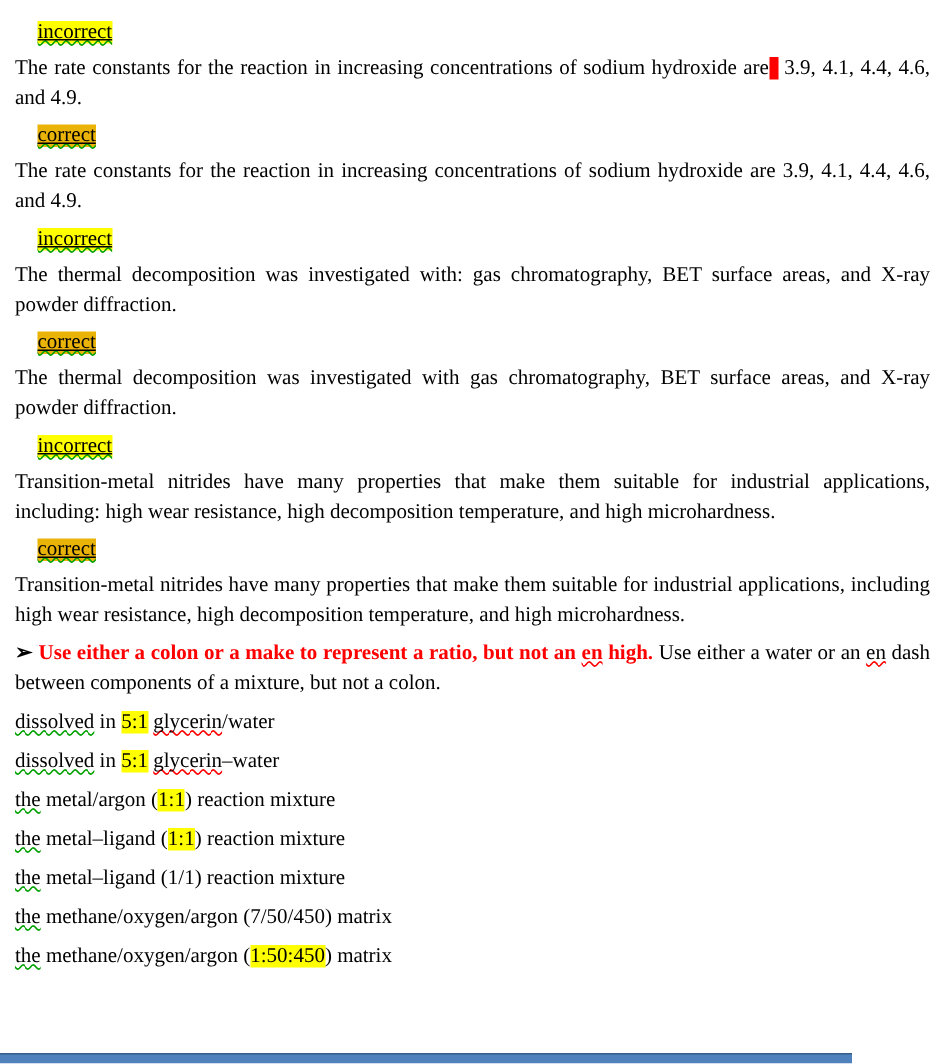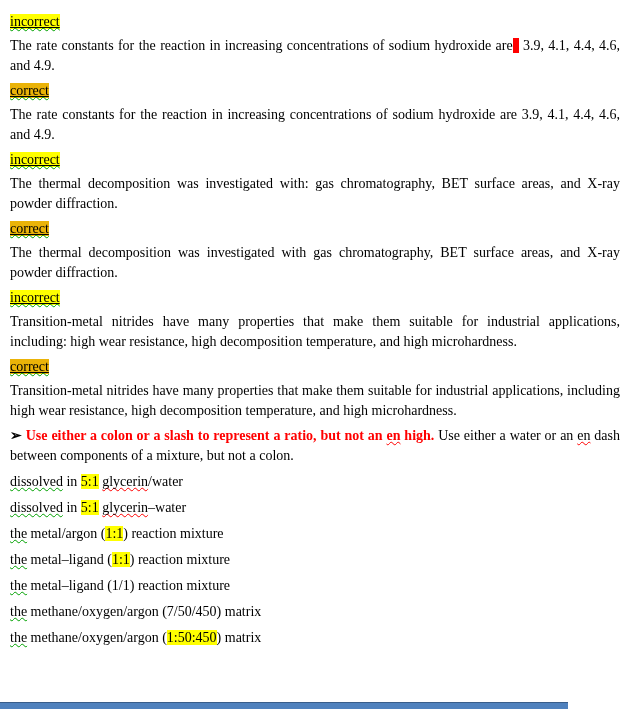--- a/index.html
+++ b/index.html
@@ -8,21 +8,21 @@
     font-family:"Liberation Serif","DejaVu Serif",serif;
     font-size:14px;color:#000;
   }
   .page{padding:7px 10px 0 10px;}
   p{margin:0;line-height:20px;}
   .just{text-align:justify;}
   .heading{margin-bottom:5px;}
   .red{color:#ff0000;font-weight:bold;}
   .bullet{color:#000;font-weight:bold;margin-right:4px;}
   .cn{font-weight:bold;font-size:15px;}
-  .label-line{margin-top:5px;}
+  .label-line{margin-top:5px;margin-left:15px;}
   .body-para{margin-top:4px;}
   .rule2-para{margin-top:5px;}
   .ratio{margin-top:6px;}
   .hl-y{background:#ffff00;}
   .hl-c{background:#eab308;}
   .wavy-g{text-decoration:underline wavy #00a000;text-decoration-thickness:1px;text-decoration-skip-ink:none;}
   .wavy-r{text-decoration:underline wavy #ff0000;text-decoration-thickness:1px;text-decoration-skip-ink:none;margin-top:44px;}
   .u{text-decoration:underline solid #000;text-decoration-thickness:1px;}
   .mark-red{background:#ff0000;color:#ff0000;padding:0 1px;}
   .bottom-bar{position:absolute;left:0;bottom:0;width:568px;height:6px;background:#4f81bd;border-top:1px solid #385d8a;}
@@ -44,21 +44,21 @@
 
   <p class="label-line"><span class="hl-c wavy-g"><span class="u">correct</span></span></p>
   <p class="body-para just"><span>The thermal decomposition was investigated with gas chromatography, BET surface areas, and X-ray powder diffraction.</span></p>
 
   <p class="label-line"><span class="hl-y wavy-g"><span class="u">incorrect</span></span></p>
   <p class="body-para just"><span>Transition-metal nitrides have many properties that make them suitable for industrial applications, including: high wear resistance, high decomposition temperature, and high microhardness.</span></p>
 
   <p class="label-line"><span class="hl-c wavy-g"><span class="u">correct</span></span></p>
   <p class="body-para just"><span>Transition-metal nitrides have many properties that make them suitable for industrial applications, including high wear resistance, high decomposition temperature, and high microhardness.</span></p>
 
-  <p class="rule2-para just"><span class="bullet">➢</span><span class="red">Use either a colon or a slash to represent a ratio, but not an </span><span class="red wavy-r">en</span><span class="red"> high.</span><span> Use either a water or an </span><span class="wavy-r">en</span><span> dash between components of a mixture, but not a colon.</span></p>
+  <p class="rule2-para just"><span class="bullet">➢</span><span class="red">Use either a colon or a make to represent a ratio, but not an </span><span class="red wavy-r">en</span><span class="red"> high.</span><span> Use either a water or an </span><span class="wavy-r">en</span><span> dash between components of a mixture, but not a colon.</span></p>
 
   <p class="ratio"><span class="wavy-g">dissolved</span><span> in </span><span class="hl-y">5:1</span><span> </span><span class="wavy-r">glycerin</span><span>/water</span></p>
 
   <p class="ratio"><span class="wavy-g">dissolved</span><span> in </span><span class="hl-y">5:1</span><span> </span><span class="wavy-r">glycerin</span><span>–water</span></p>
 
   <p class="ratio"><span class="wavy-g">the</span><span> metal/argon (</span><span class="hl-y">1:1</span><span>) reaction mixture</span></p>
 
   <p class="ratio"><span class="wavy-g">the</span><span> metal–ligand (</span><span class="hl-y">1:1</span><span>) reaction mixture</span></p>
 
   <p class="ratio"><span class="wavy-g">the</span><span> metal–ligand (1/1) reaction mixture</span></p>

